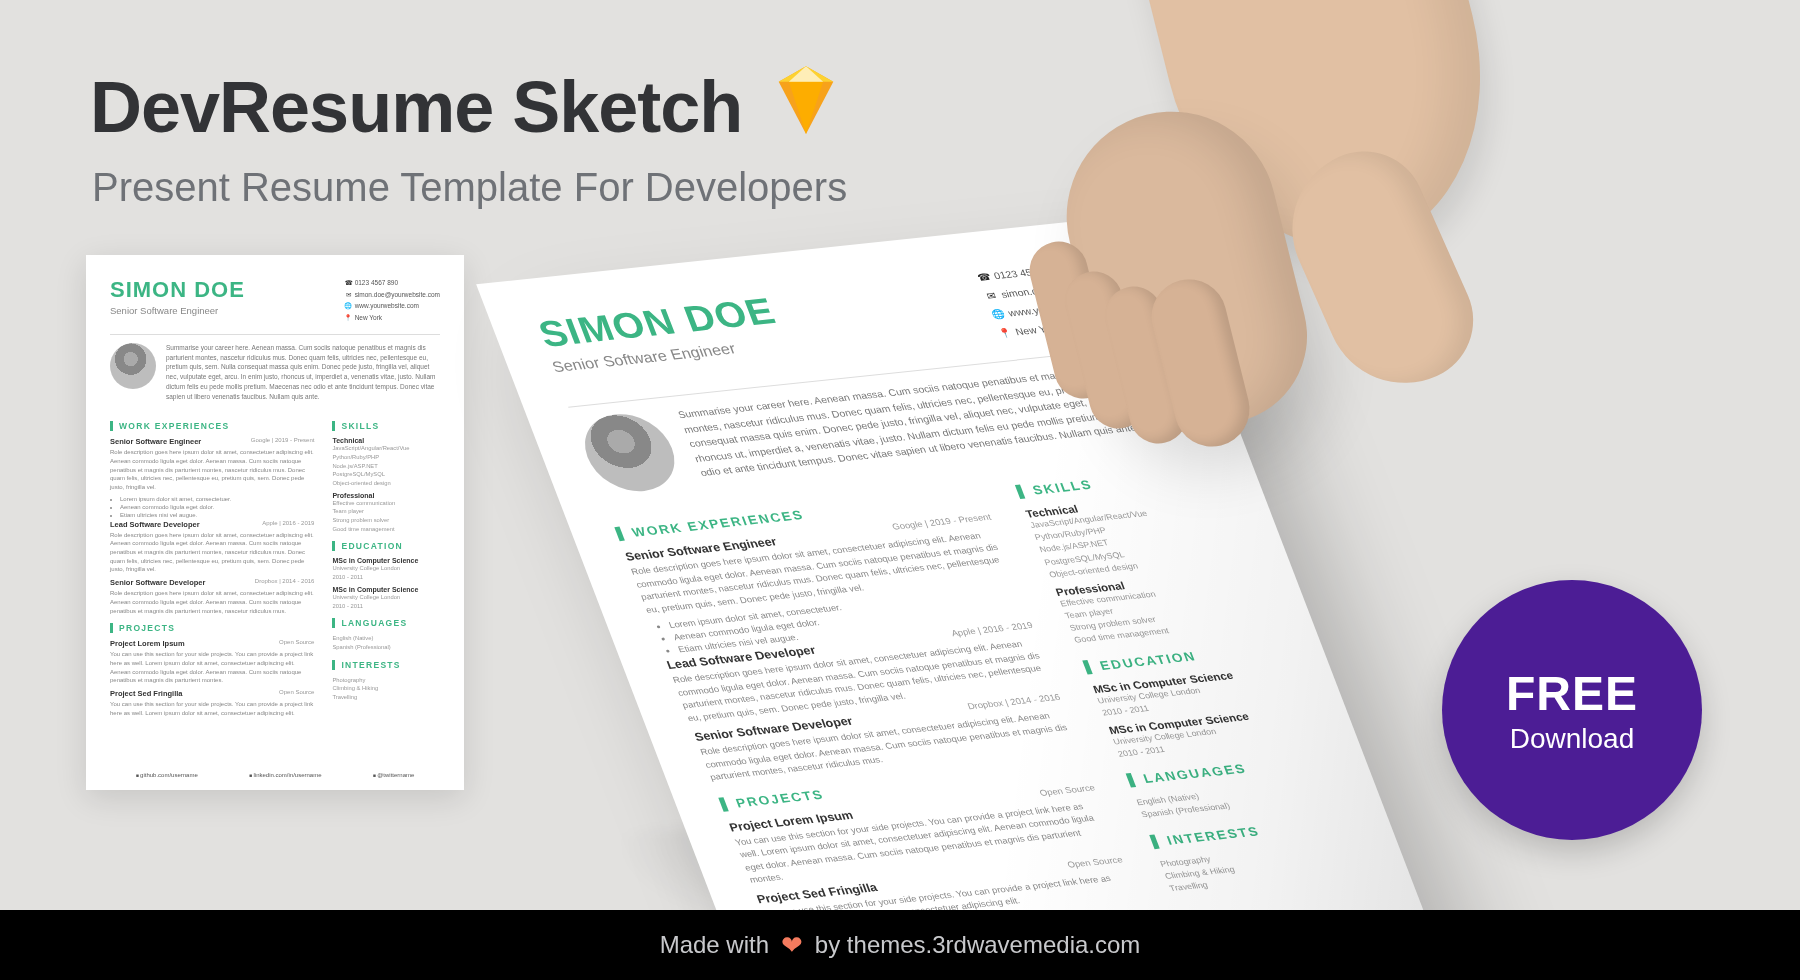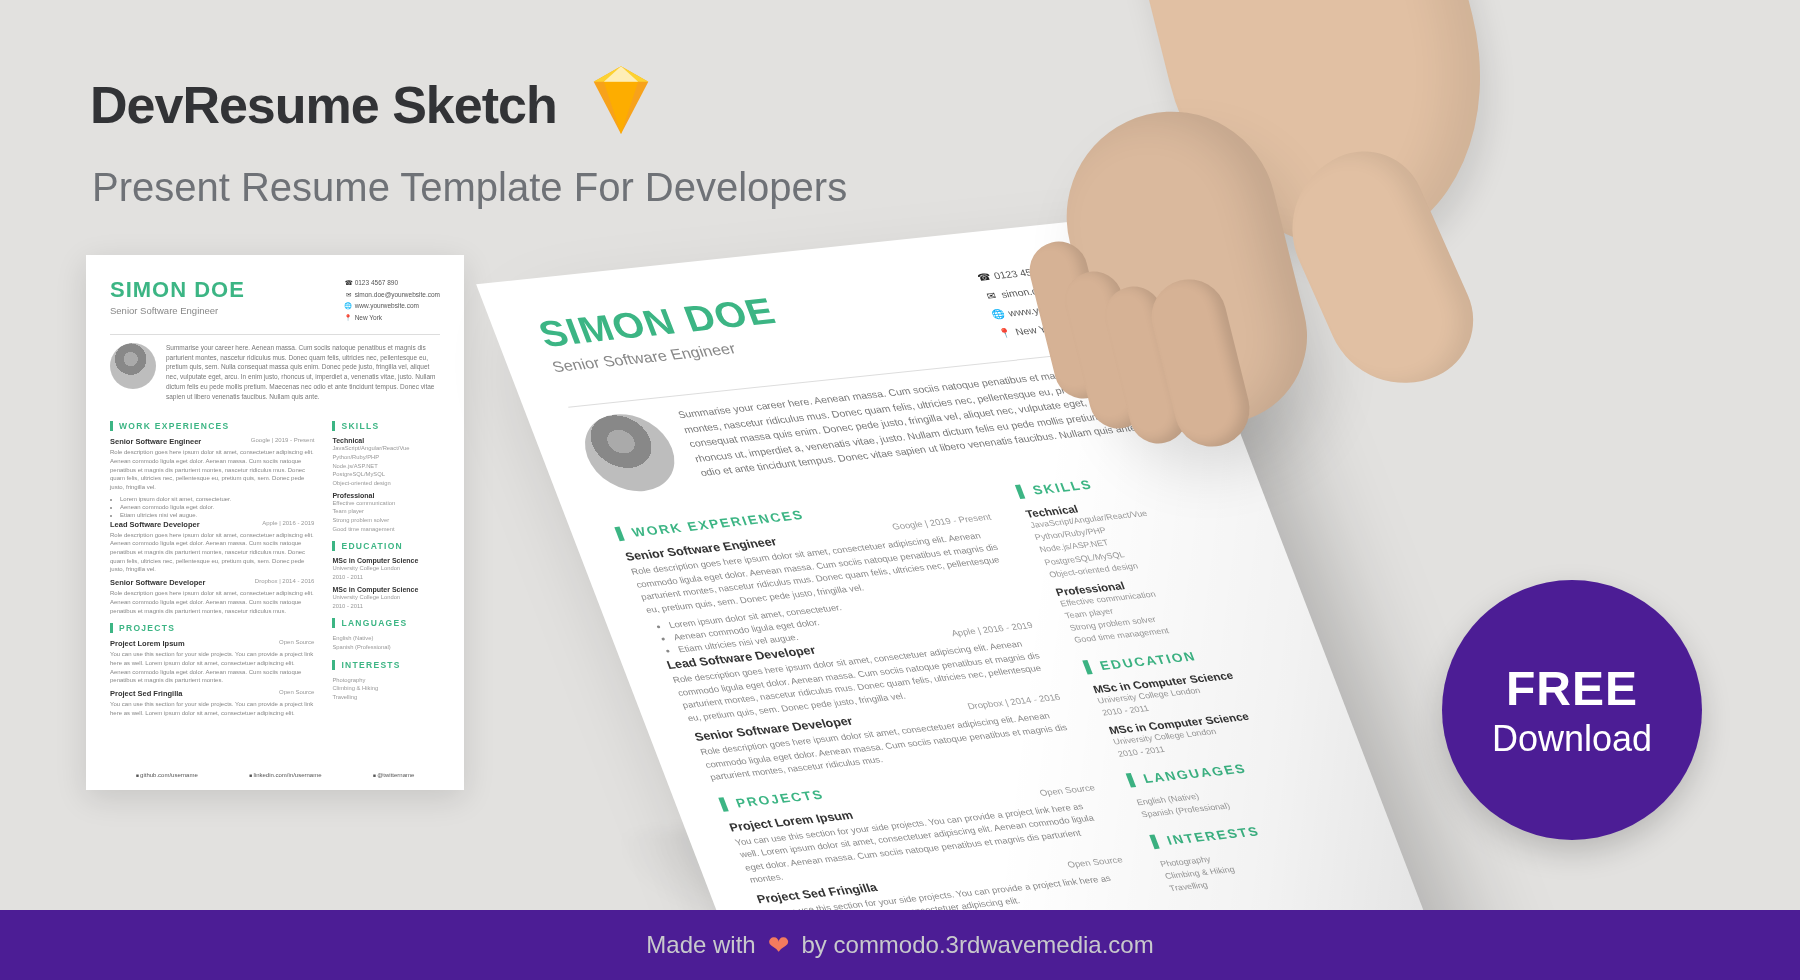--- a/index.html
+++ b/index.html
@@ -5,21 +5,21 @@
   * { margin:0; padding:0; box-sizing:border-box; }
   body {
     width:1800px; height:980px;
     font-family:"Helvetica Neue", Arial, sans-serif;
     background:#e2e1df;
     position:relative;
     overflow:hidden;
   }
   .page-title {
     position:absolute; left:90px; top:60px;
-    font-size:52px; font-weight:800; color:#323336;
+    font-size:72px; font-weight:800; color:#323336;
     letter-spacing:-1px;
     display:flex; align-items:center; gap:25px;
   }
   .subtitle {
     position:absolute; left:92px; top:165px;
     font-size:40px; font-weight:400; color:#6f7277;
   }
   .sketch-diamond { width:78px; height:78px; display:inline-block; }
 
   
@@ -135,26 +135,26 @@
   
   .badge {
     position:absolute; right:98px; bottom:140px;
     width:260px; height:260px; border-radius:50%;
     background:#4c1d95;
     display:flex; flex-direction:column; align-items:center; justify-content:center;
     color:#fff; box-shadow:0 12px 30px rgba(0,0,0,0.18);
     cursor:pointer;
   }
   .badge .free { font-size:48px; font-weight:700; letter-spacing:1px; }
-  .badge .dl   { font-size:36px; font-weight:400; margin-top:2px; }
+  .badge .dl   { font-size:28px; font-weight:400; margin-top:2px; }
 
   
   .footer {
     position:absolute; left:0; right:0; bottom:0; height:70px;
-    background:#4c1d95; color:#c8c9cc;
+    background:#000000; color:#c8c9cc;
     display:flex; align-items:center; justify-content:center;
     font-size:24px; gap:12px;
   }
   .heart { color:#f47b5e; font-size:26px; }
 
   .ci { display:inline-block; width:8px; text-align:center; color:#333; }
   .h-ci { display:inline-block; width:14px; text-align:center; color:#222; }
 </style>
 </head>
 <body>
@@ -355,14 +355,14 @@
 </div>
 
 <div class="badge">
   <div class="free">FREE</div>
   <div class="dl">Download</div>
 </div>
 
 <div class="footer">
   <span>Made with</span>
   <span class="heart">❤</span>
-  <span>by commodo.3rdwavemedia.com</span>
+  <span>by themes.3rdwavemedia.com</span>
 </div>
 
 </body></html>

